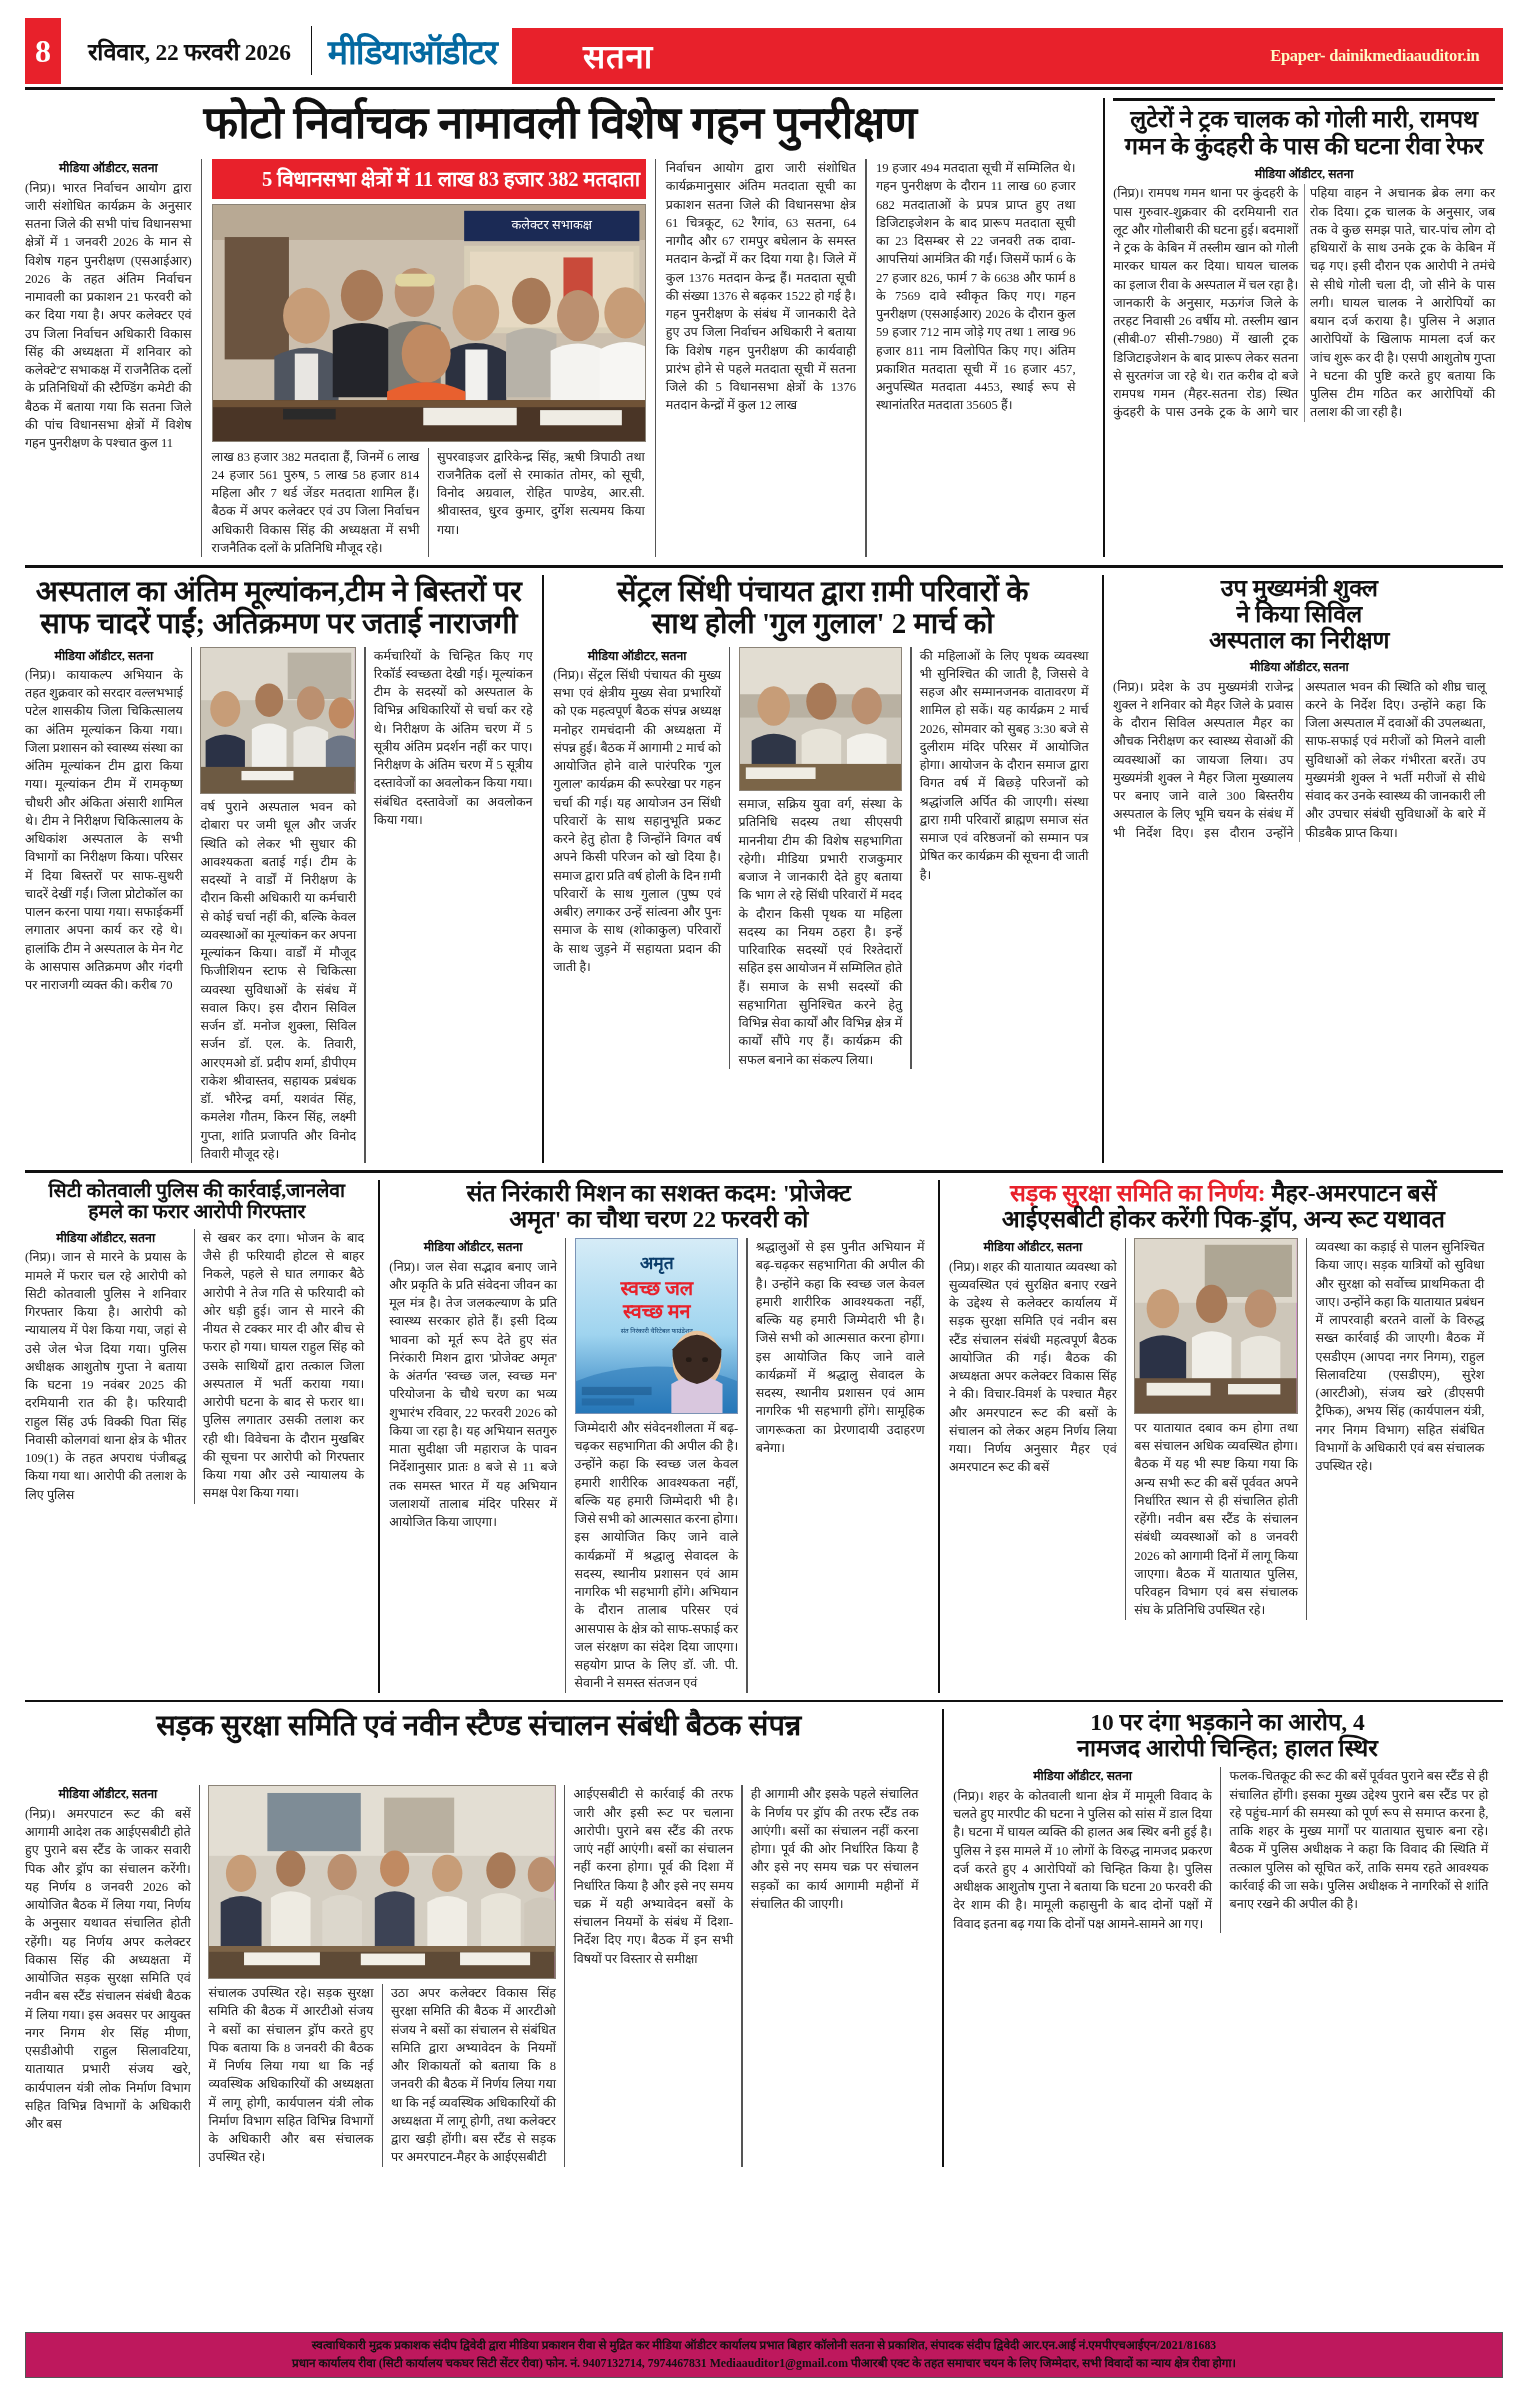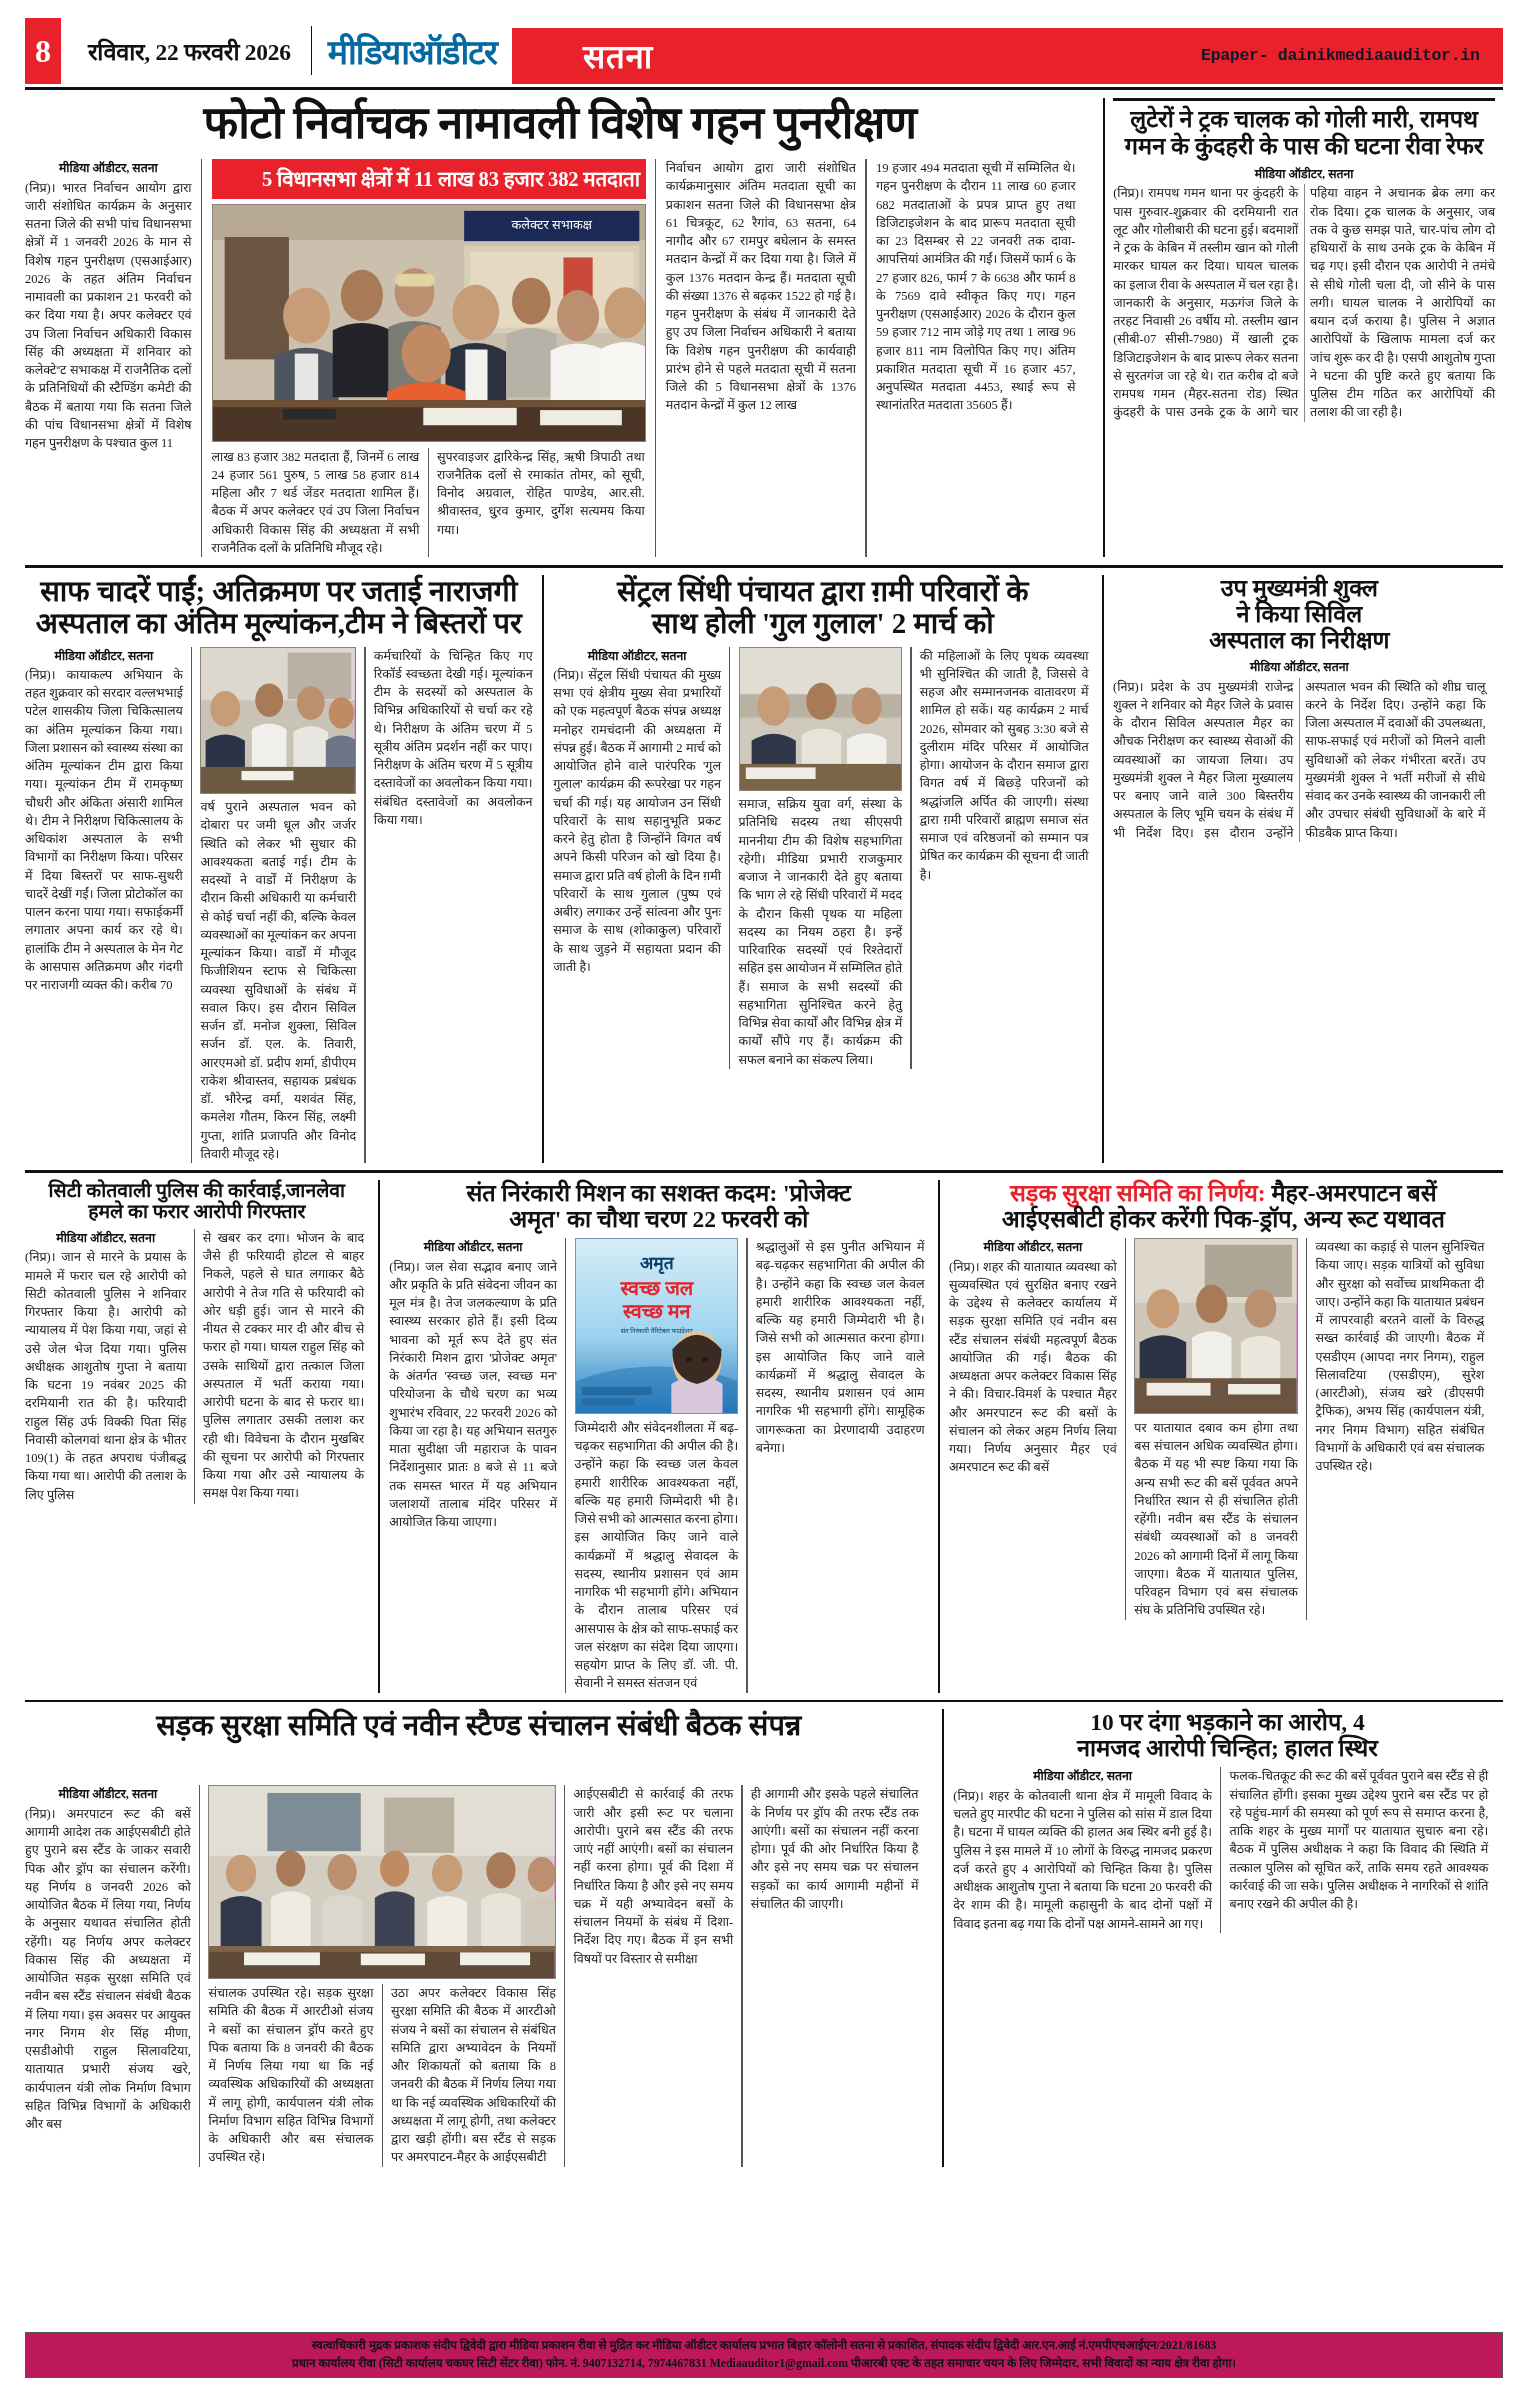--- a/index.html
+++ b/index.html
@@ -74,22 +74,22 @@
     margin-bottom: 0;
   }
   .mast-city {
     color: #fff;
     font-family: "Liberation Serif", serif;
     font-size: 33px;
     font-weight: bold;
     letter-spacing: 0.6px;
   }
   .mast-epaper {
-    color: #0f172a;
-    font-family: Liberation Mono, monospace;
+    color: #fef9c3;
+    font-family: Liberation Serif, serif;
     font-size: 16.5px;
     font-weight: bold;
     letter-spacing: -0.3px;
   }
   .mast-rule {
     height: 2.9px;
     background: #111;
     margin-top: 3.5px;
   }
 
@@ -283,22 +283,22 @@
       <div class="byline" style="margin-top:5.9px;">मीडिया ऑडीटर, सतना</div>
       <div class="body-txt" style="column-count:2;column-gap:11.8px;column-rule:0.6px solid #888;">(निप्र)। रामपथ गमन थाना पर कुंदहरी के पास गुरुवार-शुक्रवार की दरमियानी रात लूट और गोलीबारी की घटना हुई। बदमाशों ने ट्रक के केबिन में तस्लीम खान को गोली मारकर घायल कर दिया। घायल चालक का इलाज रीवा के अस्पताल में चल रहा है। जानकारी के अनुसार, मऊगंज जिले के तरहट निवासी 26 वर्षीय मो. तस्लीम खान (सीबी-07 सीसी-7980) में खाली ट्रक डिजिटाइजेशन के बाद प्रारूप लेकर सतना से सुरतगंज जा रहे थे। रात करीब दो बजे रामपथ गमन (मैहर-सतना रोड) स्थित कुंदहरी के पास उनके ट्रक के आगे चार पहिया वाहन ने अचानक ब्रेक लगा कर रोक दिया। ट्रक चालक के अनुसार, जब तक वे कुछ समझ पाते, चार-पांच लोग दो हथियारों के साथ उनके ट्रक के केबिन में चढ़ गए। इसी दौरान एक आरोपी ने तमंचे से सीधे गोली चला दी, जो सीने के पास लगी। घायल चालक ने आरोपियों का बयान दर्ज कराया है। पुलिस ने अज्ञात आरोपियों के खिलाफ मामला दर्ज कर जांच शुरू कर दी है। एसपी आशुतोष गुप्ता ने घटना की पुष्टि करते हुए बताया कि पुलिस टीम गठित कर आरोपियों की तलाश की जा रही है।</div>
     </div>
   </div>
 
   <div class="rule-thick" style="margin-top:8.2px;"></div>
 
   <div class="row" style="margin-top:7px;">
 
     <div class="col" style="width:517px;padding-right:9.4px;">
+      <div class="hl hl-lg">अस्पताल का अंतिम मूल्यांकन,टीम ने बिस्तरों पर</div>
       <div class="hl hl-lg">साफ चादरें पाईं; अतिक्रमण पर जताई नाराजगी</div>
-      <div class="hl hl-lg">अस्पताल का अंतिम मूल्यांकन,टीम ने बिस्तरों पर</div>
       <div class="row" style="margin-top:7px;">
         <div class="col" style="width:167px;padding-right:8.2px;">
           <div class="byline">मीडिया ऑडीटर, सतना</div>
           <div class="body-txt">(निप्र)। कायाकल्प अभियान के तहत शुक्रवार को सरदार वल्लभभाई पटेल शासकीय जिला चिकित्सालय का अंतिम मूल्यांकन किया गया। जिला प्रशासन को स्वास्थ्य संस्था का अंतिम मूल्यांकन टीम द्वारा किया गया। मूल्यांकन टीम में रामकृष्ण चौधरी और अंकिता अंसारी शामिल थे। टीम ने निरीक्षण चिकित्सालय के अधिकांश अस्पताल के सभी विभागों का निरीक्षण किया। परिसर में दिया बिस्तरों पर साफ-सुथरी चादरें देखीं गईं। जिला प्रोटोकॉल का पालन करना पाया गया। सफाईकर्मी लगातार अपना कार्य कर रहे थे। हालांकि टीम ने अस्पताल के मेन गेट के आसपास अतिक्रमण और गंदगी पर नाराजगी व्यक्त की। करीब 70</div>
         </div>
         <div class="vrule"></div>
         <div class="col" style="width:173px;padding:0 8.2px;">
           <div class="photo" style="height:147px;margin-bottom:4.7px;">
             <svg viewBox="0 0 266 250" preserveAspectRatio="none" style="position:absolute;inset:0;width:100%;height:100%;">
               <rect width="266" height="250" fill="#c9c3b6"></rect>

